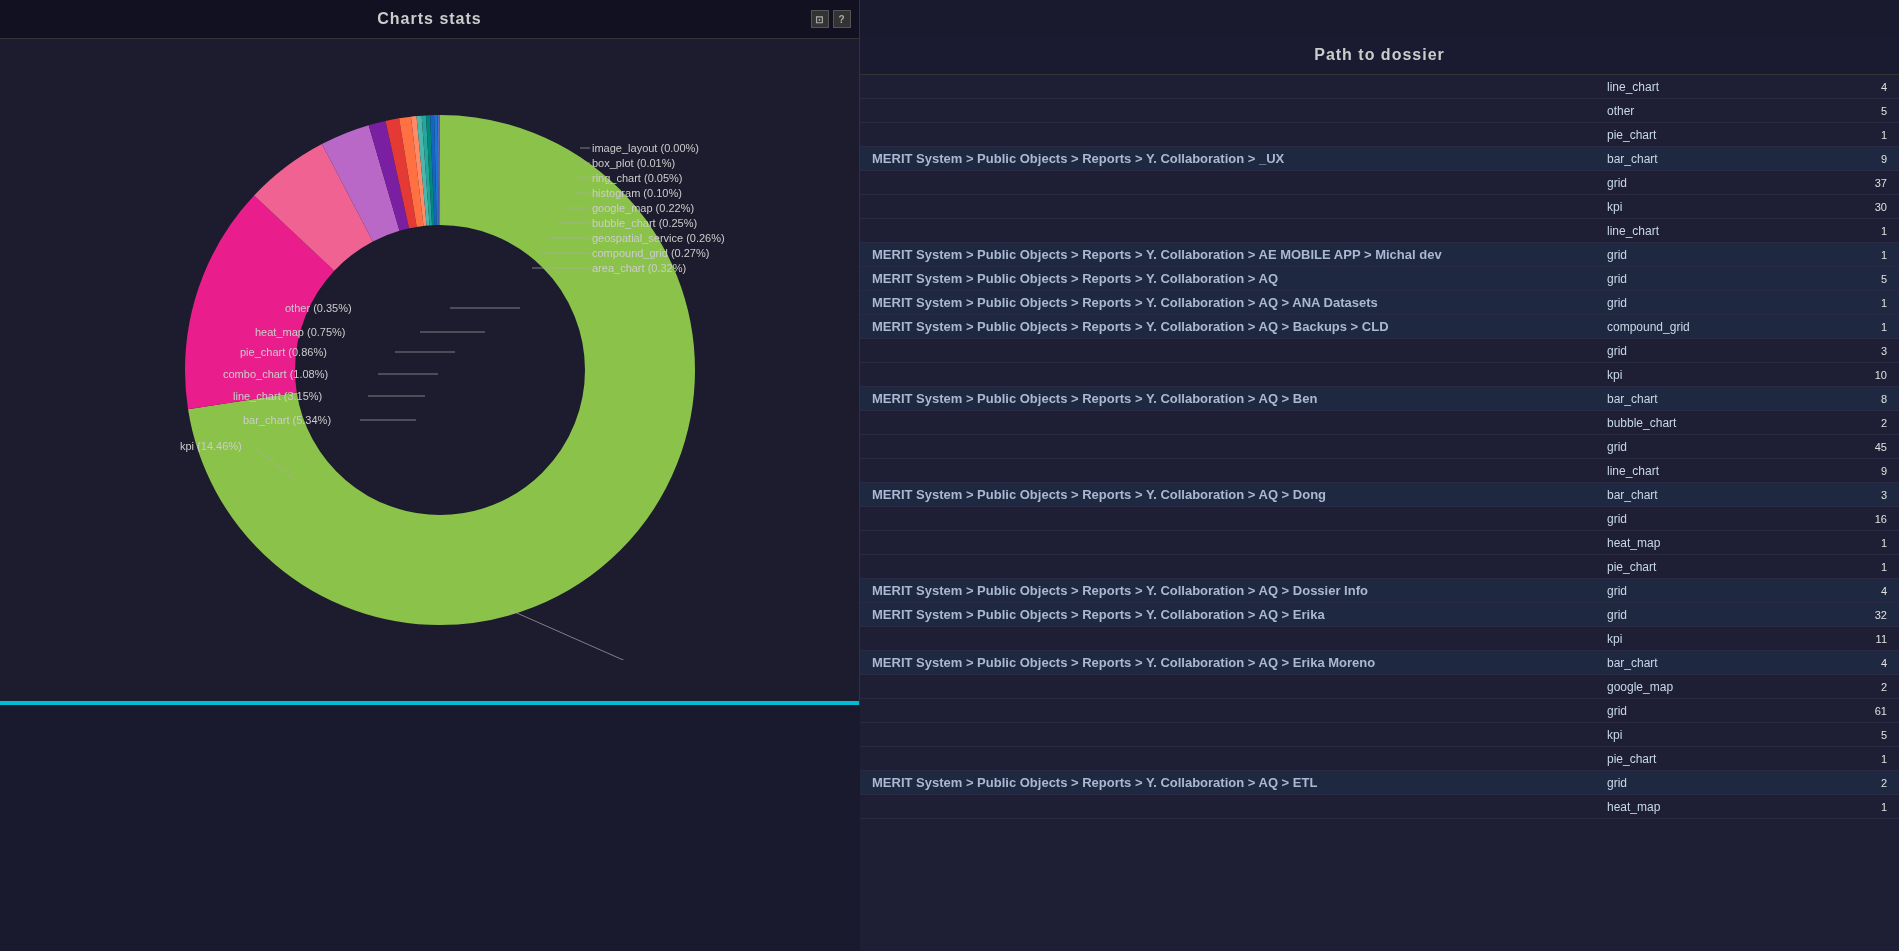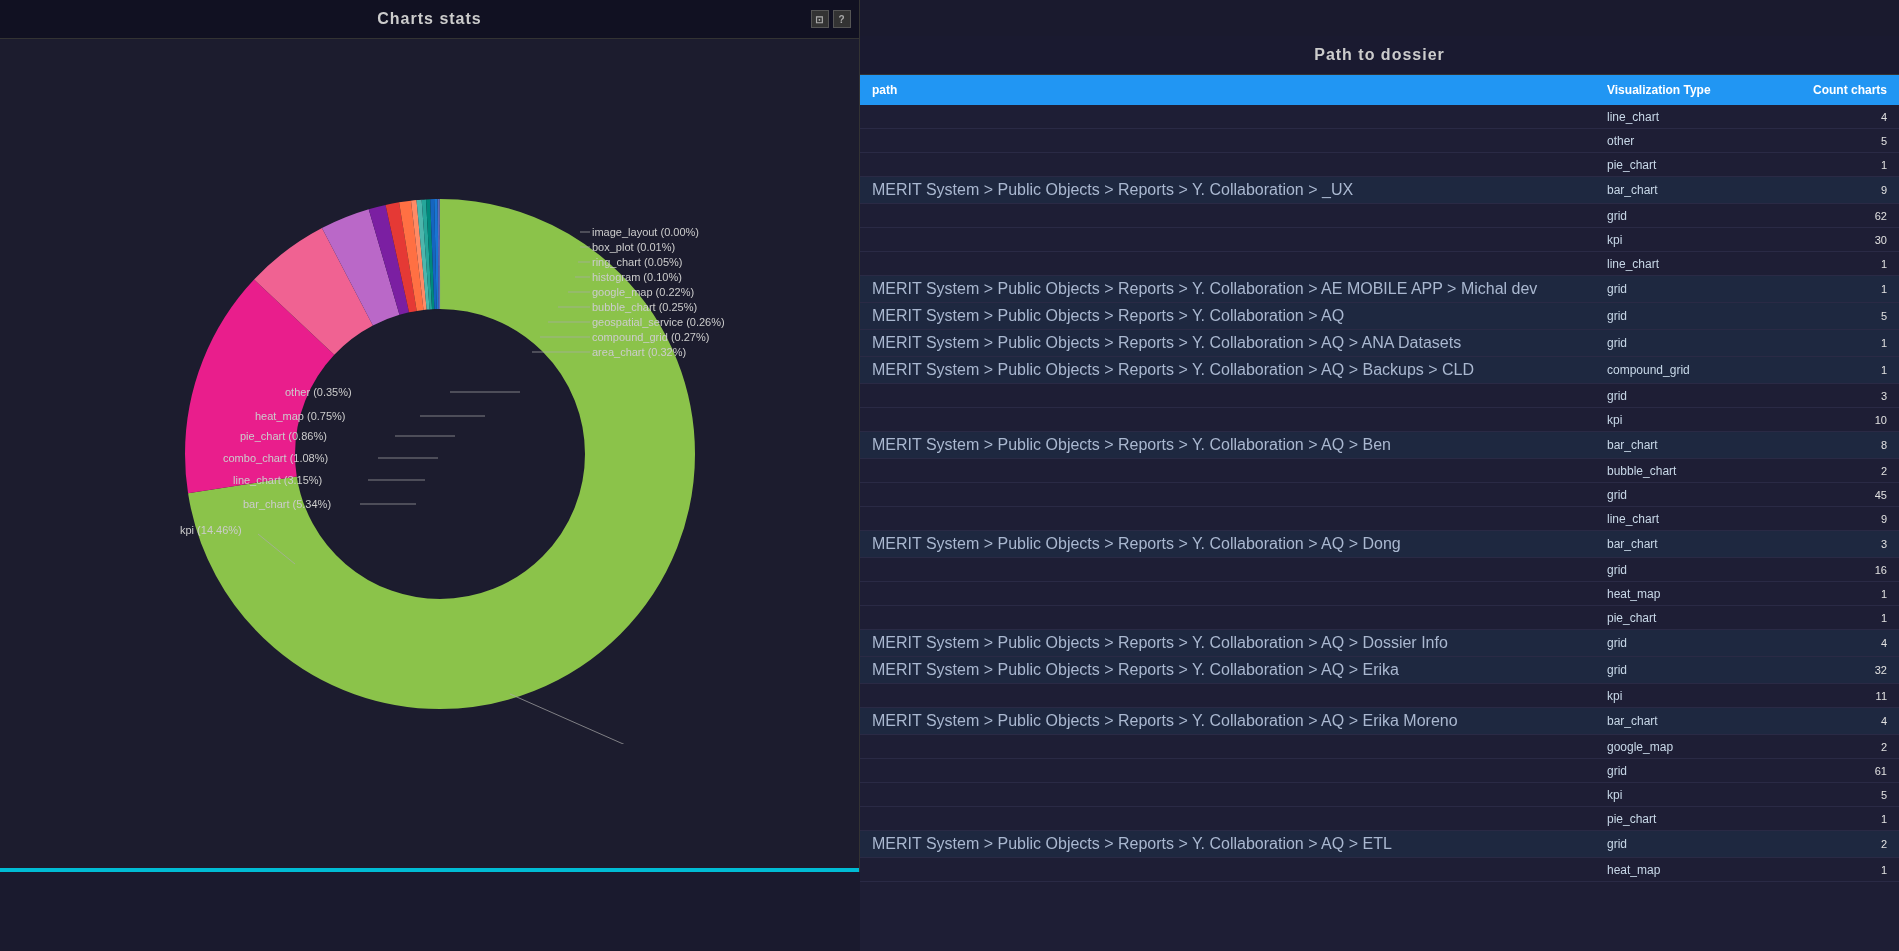--- a/index.html
+++ b/index.html
@@ -8,21 +8,21 @@
       font-family: Arial, sans-serif;
       display: flex;
       width: 1899px;
       height: 951px;
       overflow: hidden;
     }
 
     
     .left-panel {
       width: 860px;
-      height: 872px;
+      height: 705px;
       background: #1c1c2e;
       display: flex;
       flex-direction: column;
       border-right: 1px solid #333;
     }
 
     .left-header {
       background: #111122;
       color: #ccc;
       text-align: center;
@@ -124,22 +124,23 @@
       align-items: center;
       min-height: 24px;
     }
 
     .table-row.has-path {
       background: #1e2840;
     }
 
     .cell-path {
       color: #aab8d0;
-      font-size: 16px;
+      font-size: 13px;
       padding-right: 8px;
+      font-weight: bold;
     }
 
     .cell-viz {
       color: #c8d8e8;
       font-size: 12px;
     }
 
     .cell-count {
       color: #e0e0e0;
       font-size: 11px;
@@ -271,25 +272,20 @@
   </div>
 
   <div class="bottom-bar"></div>
 </div>
 
 <div class="right-panel">
   <div class="right-header">
     <span>Path to dossier</span>
   </div>
 
-  <div class="table-header">
-    <div>path</div>
-    <div>Visualization Type</div>
-    <div style="text-align:right">Count charts</div>
-  </div>
 
   <div class="table-body" id="table-body">
   <div class="table-row">
       <div class="cell-path"></div>
       <div class="cell-viz">line_chart</div>
       <div class="cell-count">4</div>
     </div>
       <div class="table-row">
       <div class="cell-path"></div>
       <div class="cell-viz">other</div>
@@ -301,21 +297,21 @@
       <div class="cell-count">1</div>
     </div>
       <div class="table-row has-path">
       <div class="cell-path">MERIT System &gt; Public Objects &gt; Reports &gt; Y. Collaboration &gt; _UX</div>
       <div class="cell-viz">bar_chart</div>
       <div class="cell-count">9</div>
     </div>
       <div class="table-row">
       <div class="cell-path"></div>
       <div class="cell-viz">grid</div>
-      <div class="cell-count">62</div>
+      <div class="cell-count">37</div>
     </div>
       <div class="table-row">
       <div class="cell-path"></div>
       <div class="cell-viz">kpi</div>
       <div class="cell-count">30</div>
     </div>
       <div class="table-row">
       <div class="cell-path"></div>
       <div class="cell-viz">line_chart</div>
       <div class="cell-count">1</div>

